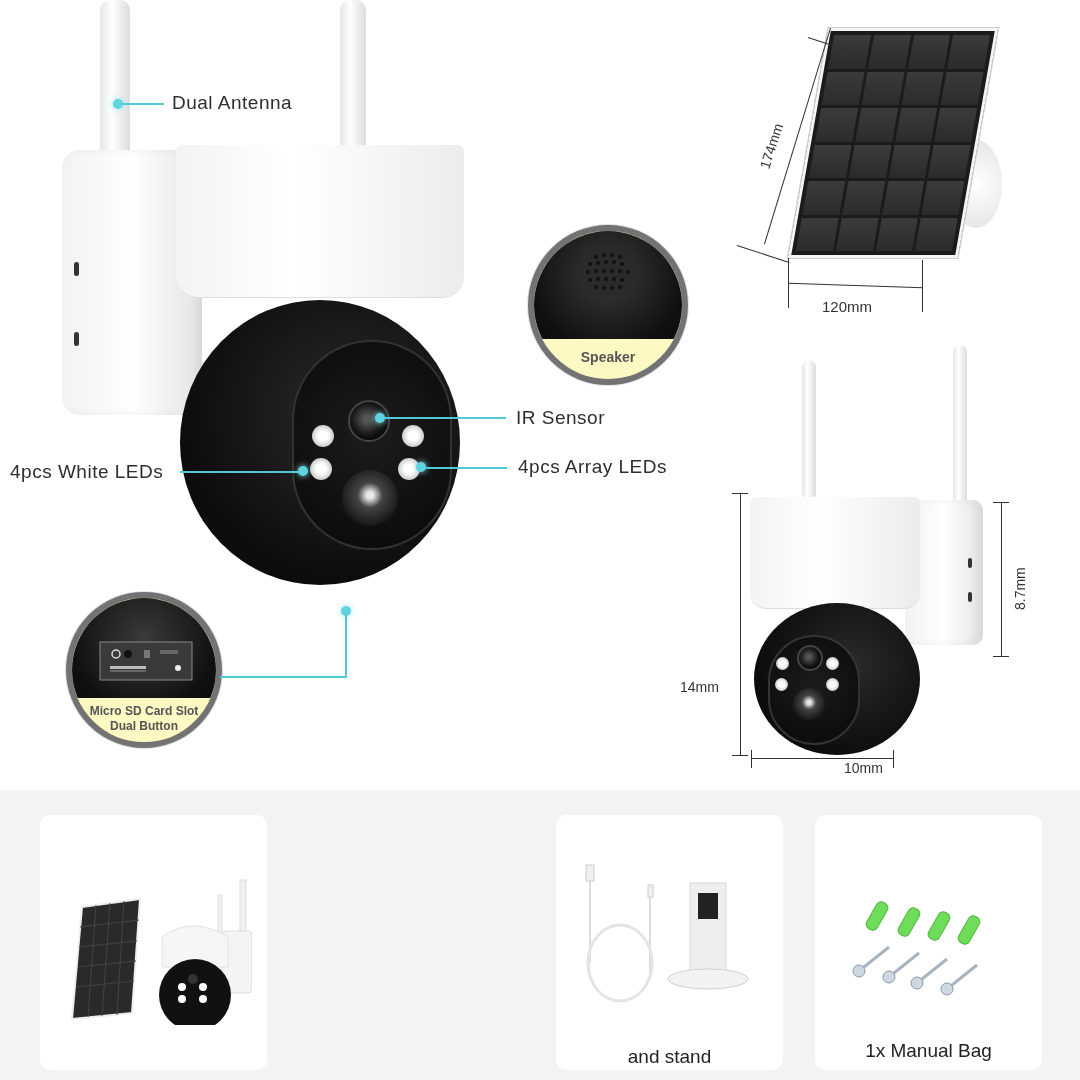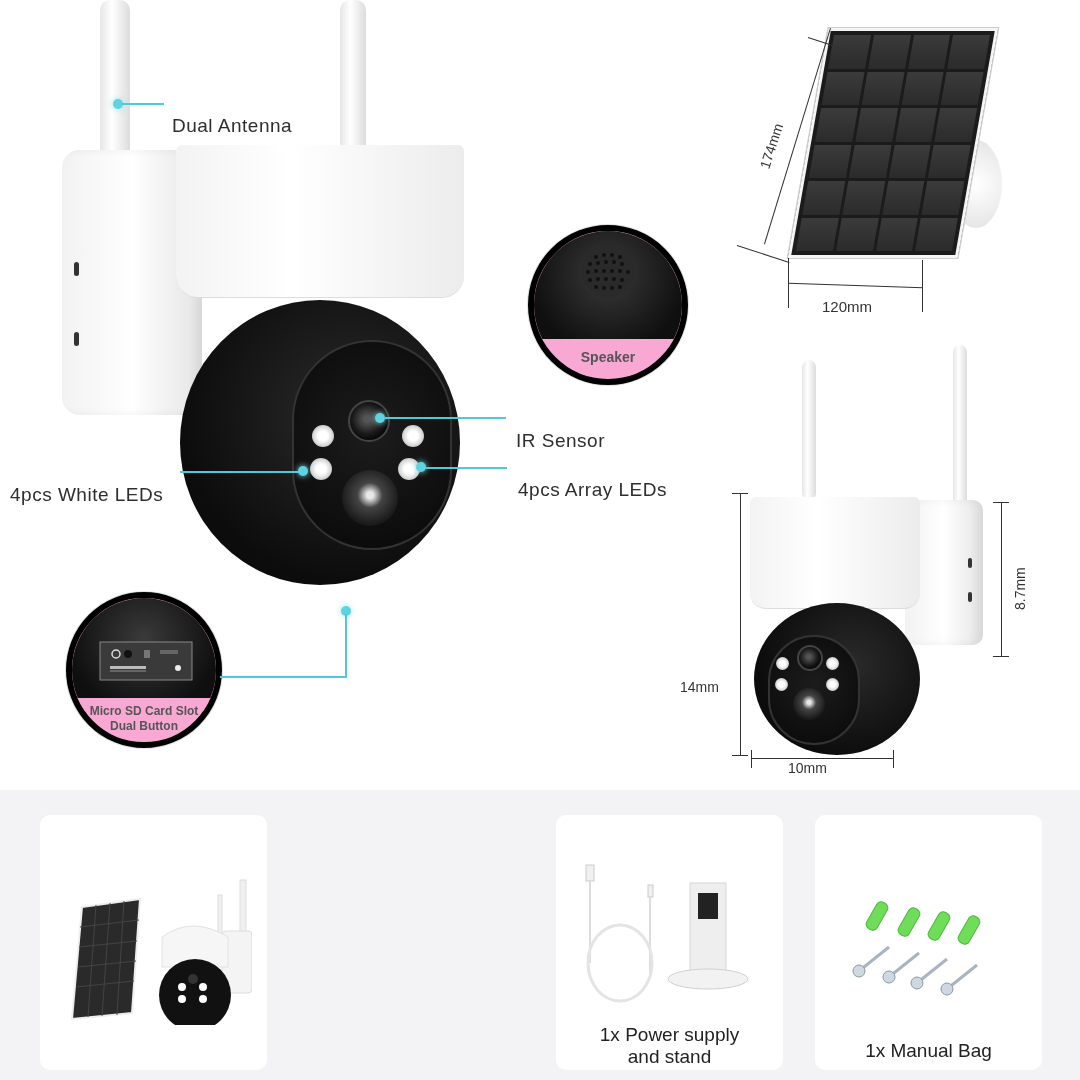--- a/index.html
+++ b/index.html
@@ -1,38 +1,38 @@
 <!DOCTYPE html>
 <html><head>
 <meta charset="utf-8">
 <style>
   * { box-sizing: border-box; margin: 0; padding: 0; }
   body { width: 1080px; height: 1080px; background: #ffffff; position: relative; overflow: hidden; font-family: "Liberation Sans", sans-serif; color: #2b2b2b; }
   .abs { position: absolute; }
-  .label { position: absolute; font-size: 19px; color: #2e2e2e; letter-spacing: 0.5px; white-space: nowrap; margin-top: 23px; }
+  .label { position: absolute; font-size: 19px; color: #2e2e2e; letter-spacing: 0.5px; white-space: nowrap; }
   .callout-line { position: absolute; background: #4fc9d6; height: 2px; }
   .callout-vline { position: absolute; background: #4fc9d6; width: 2px; }
   .dot { position: absolute; width: 10px; height: 10px; border-radius: 50%; background: #5fd3df; box-shadow: 0 0 6px #8fe5ee; }
   .dim-text { position: absolute; font-size: 14px; color: #333; white-space: nowrap; }
   .dim-line-h { position: absolute; height: 1px; background: #333; }
   .dim-line-v { position: absolute; width: 1px; background: #333; }
 
   
   .antenna { position: absolute; background: linear-gradient(90deg,#e6e6e6,#ffffff 40%,#dcdcdc); border-radius: 10px; }
   .mount-plate { position: absolute; background: linear-gradient(90deg,#f2f2f2,#ffffff 50%,#e4e4e4); border-radius: 18px; box-shadow: inset -6px 0 10px rgba(0,0,0,0.06); }
   .slot { position: absolute; width: 5px; height: 14px; background: #333; border-radius: 3px; }
   .dome-top { position: absolute; background: linear-gradient(90deg,#f3f3f3,#ffffff 40%,#ececec); border-radius: 6px 6px 22px 22px; border-bottom: 1px solid #ddd; }
   .ball { position: absolute; border-radius: 50%; background: radial-gradient(circle at 60% 40%, #2a2a2a, #0c0c0c 70%); }
   .face { position: absolute; border-radius: 50%; border: 2px solid #333; background: radial-gradient(circle at 50% 45%, #1c1c1c, #080808); }
   .led { position: absolute; border-radius: 50%; background: radial-gradient(circle, #ffffff 30%, #dadada 60%, #888 100%); }
   .lens { position: absolute; border-radius: 50%; background: radial-gradient(circle at 45% 45%, #555 10%, #1a1a1a 50%, #000 80%); border: 2px solid #444; }
   .pir { position: absolute; border-radius: 50%; background: radial-gradient(circle at 50% 45%, #e8e8e8 8%, #444 30%, #1a1a1a 70%); }
 
   
-  .zoom-circle { position: absolute; border-radius: 50%; background: #f9a8d4; border: 6px solid #000000; box-shadow: 0 0 0 1px #e0e0e0; overflow: hidden; }
+  .zoom-circle { position: absolute; border-radius: 50%; background: #fef9c3; border: 6px solid #737373; box-shadow: 0 0 0 1px #e0e0e0; overflow: hidden; }
   .zoom-dark { position: absolute; left: 0; right: 0; top: 0; background: radial-gradient(circle at 50% 40%, #3a3a3a, #0f0f0f 80%); }
   .zoom-caption { position: absolute; left: 0; right: 0; text-align: center; color: #555; font-weight: bold; font-size: 14px; }
 
   
   .panel { position: absolute; background: #1b1b1b; border: 3px solid #f5f5f5; outline: 1px solid #ccc; display: grid; grid-template-columns: repeat(4,1fr); grid-template-rows: repeat(6,1fr); gap: 3px; padding: 4px; }
   .cell { background: linear-gradient(180deg,#3b3b3b,#2b2b2b); }
 
   
   .bottom { position: absolute; left: 0; top: 790px; width: 1080px; height: 290px; background: #f3f3f5; }
   .card { position: absolute; top: 25px; width: 227px; height: 255px; background: #ffffff; border-radius: 10px; }
@@ -197,21 +197,21 @@
   <div class="dim-text" style="left:680px; top:632px;margin-top:47px;">14mm</div>
 
   <div class="dim-line-v" style="left:1001px; top:502px; height:154px;"></div>
   <div class="dim-line-h" style="left:993px; top:502px; width:16px;"></div>
   <div class="dim-line-h" style="left:993px; top:656px; width:16px;"></div>
   <div class="dim-text" style="left:1000px; top:572px; transform: rotate(-90deg); transform-origin: left top; left:1012px; top:610px;">8.7mm</div>
 
   <div class="dim-line-h" style="left:751px; top:758px; width:142px;"></div>
   <div class="dim-line-v" style="left:751px; top:750px; height:18px;"></div>
   <div class="dim-line-v" style="left:893px; top:750px; height:18px;"></div>
-  <div class="dim-text" style="left:788px; top:760px;">10mm</div>
+  <div class="dim-text" style="left:844px; top:760px;">10mm</div>
 </div>
 
 <div class="bottom">
 
   <div class="card" style="left:40px;">
     <svg class="abs" style="left:22px; top:60px;" width="190" height="150">
       <polygon points="20,32 78,24 70,138 10,144" fill="#2a2a2a" stroke="#eee" stroke-width="2"></polygon>
       <g stroke="#444" stroke-width="1">
         <line x1="34" y1="30" x2="26" y2="142"></line>
           <line x1="48" y1="28" x2="40" y2="141"></line>
@@ -240,21 +240,20 @@
       <rect x="2" y="2" width="8" height="16" fill="#f0f0f0" stroke="#ccc"></rect>
       <line x1="6" y1="18" x2="6" y2="100" stroke="#ddd" stroke-width="2"></line>
       <rect x="64" y="22" width="5" height="12" fill="#f0f0f0" stroke="#ccc"></rect>
       <line x1="66" y1="34" x2="66" y2="110" stroke="#ddd" stroke-width="2"></line>
       <ellipse cx="36" cy="100" rx="32" ry="38" fill="none" stroke="#e4e4e4" stroke-width="3"></ellipse>
       <rect x="106" y="20" width="36" height="90" fill="#eeeeee" stroke="#d6d6d6"></rect>
       <rect x="114" y="30" width="20" height="26" fill="#222"></rect>
       <ellipse cx="124" cy="116" rx="40" ry="10" fill="#f2f2f2" stroke="#d0d0d0"></ellipse>
     </svg>
     <div class="card-label two">
-      <div>1x Power supply</div>
       <div>and stand</div>
     </div>
   </div>
 
   <div class="card" style="left:815px;">
     <svg class="abs" style="left:30px; top:80px;" width="170" height="110">
       <g fill="#6fdc5a" stroke="#4fb83e" stroke-width="1">
         <rect x="26" y="6" width="12" height="30" rx="5" transform="rotate(30 32 21)"></rect>
         <rect x="58" y="12" width="12" height="30" rx="5" transform="rotate(30 64 27)"></rect>
         <rect x="88" y="16" width="12" height="30" rx="5" transform="rotate(30 94 31)"></rect>

